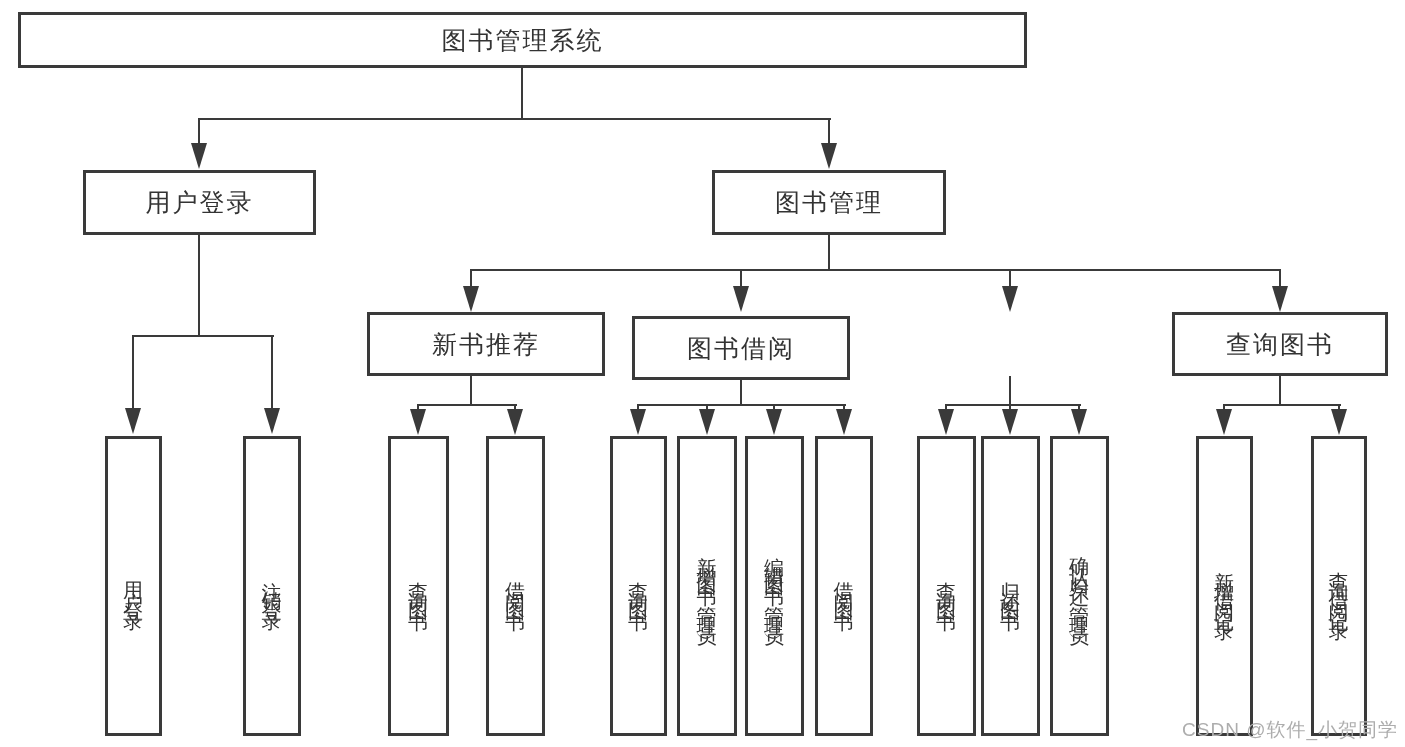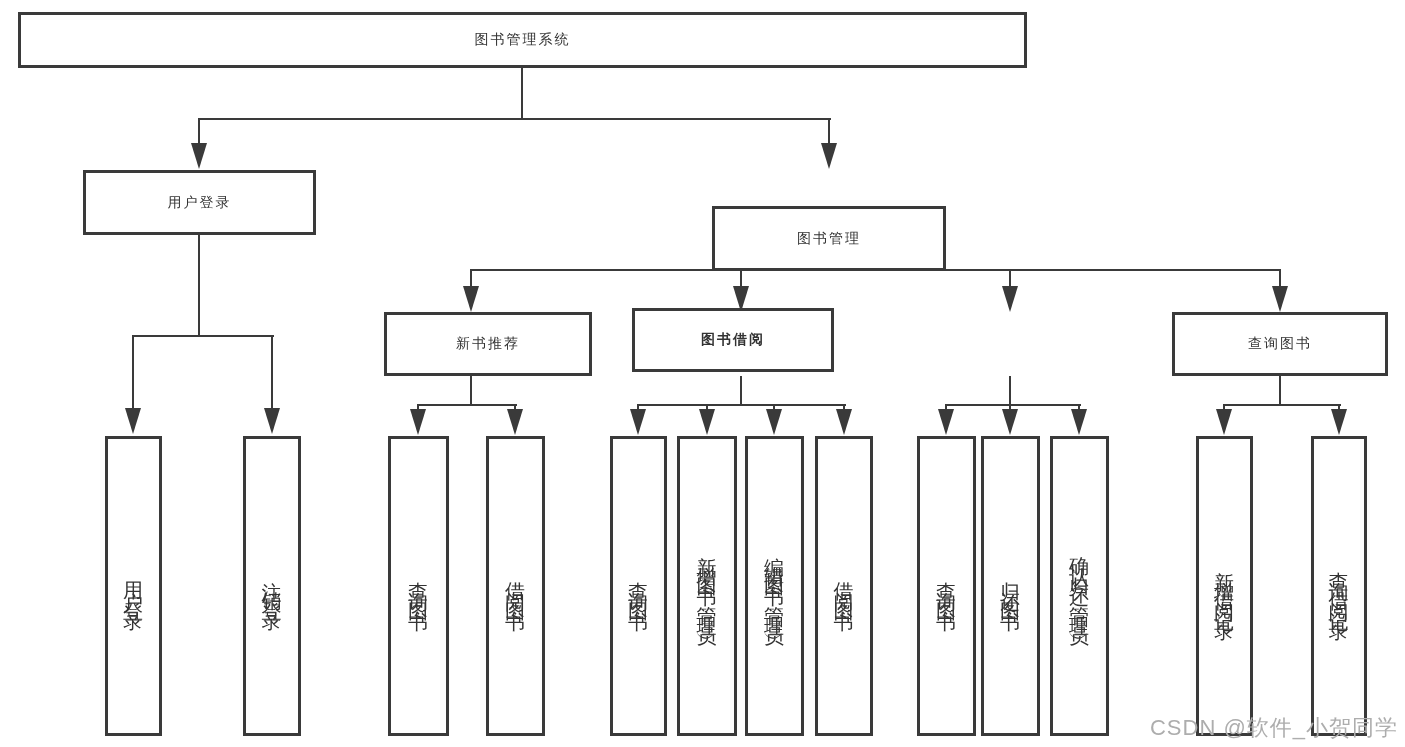--- a/index.html
+++ b/index.html
@@ -23,39 +23,39 @@
     position:absolute;width:0;height:0;z-index:1;
     border-left:8px solid transparent;
     border-right:8px solid transparent;
     border-top:26px solid var(--line);
   }
   
   .box{
     position:absolute;box-sizing:border-box;z-index:2;
     background:#fff;border:3px solid var(--line);
     display:flex;align-items:center;justify-content:center;
-    font-size:14px;letter-spacing:2px;color:var(--text);
+    font-size:25px;letter-spacing:2px;color:var(--text);
     white-space:nowrap;
   }
   
   .leaf{
     position:absolute;top:436px;height:300px;box-sizing:border-box;z-index:2;
     background:#fff;border:3px solid var(--line);
     display:flex;align-items:center;justify-content:center;
   }
   .vtext{
     writing-mode:vertical-rl;
     text-orientation:mixed;
     font-size:20px;line-height:1;
     letter-spacing:10px;
     color:var(--text);
   }
   .watermark{
     position:absolute;right:7px;bottom:4px;z-index:5;
-    font-size:22px;letter-spacing:1px;color:var(--wm);
+    font-size:19px;letter-spacing:1px;color:var(--wm);
     white-space:nowrap;
   }
 </style>
 </head>
 <body>
 
 <div id="canvas">
 
   <div class="vline" style="left:521px;top:68px;height:52px;"></div>
   <div class="hline" style="left:198px;top:118px;width:633px;"></div>
@@ -116,28 +116,28 @@
   <div class="vline" style="left:1338px;top:404px;height:8px;"></div>
   <div class="arrow" style="left:1331px;top:409px;"></div>
 
   <div class="box" style="left:18px;top:12px;width:1009px;height:56px;">
     <span>图书管理系统</span>
   </div>
 
   <div class="box" style="left:83px;top:170px;width:233px;height:65px;">
     <span>用户登录</span>
   </div>
-  <div class="box" style="left:712px;top:170px;width:234px;height:65px;margin-top:36px;">
+  <div class="box" style="left:712px;top:170px;width:234px;height:65px;">
     <span>图书管理</span>
   </div>
 
-  <div class="box" style="left:384px;top:312px;width:208px;height:64px;text-align:right;">
+  <div class="box" style="left:367px;top:312px;width:238px;height:64px;text-align:right;">
     <span>新书推荐</span>
   </div>
-  <div class="box" style="left:632px;top:308px;width:202px;height:64px;font-weight:bold;">
+  <div class="box" style="left:632px;top:316px;width:218px;height:64px;">
     <span>图书借阅</span>
   </div>
   <div class="box" style="left:1172px;top:312px;width:216px;height:64px;">
     <span>查询图书</span>
   </div>
 
   <div class="leaf" style="left:105px;width:57px;">
     <span class="vtext">用户登录</span>
   </div>
   <div class="leaf" style="left:243px;width:58px;">

